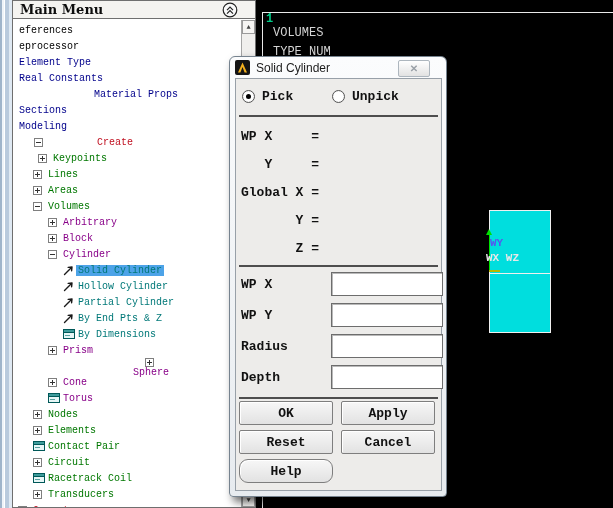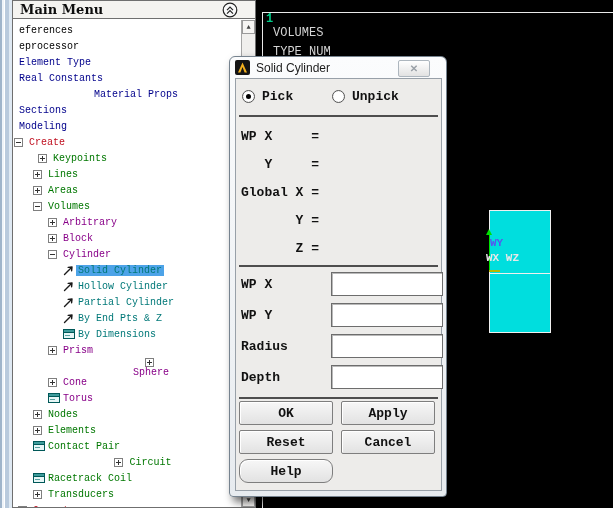--- a/index.html
+++ b/index.html
@@ -132,21 +132,21 @@
 
   <div class="tree-area">
     <div class="tree-list" id="tree-list">
         <div class="tree-row c-black" style="padding-left: 4px;"><span class="tree-label">eferences</span></div>
         <div class="tree-row c-black" style="padding-left: 4px;"><span class="tree-label">eprocessor</span></div>
         <div class="tree-row c-navy" style="padding-left: 4px;"><span class="tree-label">Element Type</span></div>
         <div class="tree-row c-navy" style="padding-left: 4px;"><span class="tree-label">Real Constants</span></div>
         <div class="tree-row c-navy" style="padding-left: 4px; justify-content: center;"><span class="tree-label">Material Props</span></div>
         <div class="tree-row c-navy" style="padding-left: 4px;"><span class="tree-label">Sections</span></div>
         <div class="tree-row c-navy" style="padding-left: 4px;"><span class="tree-label">Modeling</span></div>
-        <div class="tree-row c-red" style="padding-left: 0;"><span class="tree-ico"><svg width="9" height="9" viewBox="0 0 9 9">
+        <div class="tree-row c-red" style="padding-left: 20px; gap: 48px;"><span class="tree-ico"><svg width="9" height="9" viewBox="0 0 9 9">
               <rect x="0.5" y="0.5" width="8" height="8" fill="#fff" stroke="#7f7f7f"></rect>
               <line x1="2" y1="4.5" x2="7" y2="4.5" stroke="#333"></line>
             </svg></span><span class="tree-label">Create</span></div>
         <div class="tree-row c-green" style="padding-left: 24px;"><span class="tree-ico"><svg width="9" height="9" viewBox="0 0 9 9">
               <rect x="0.5" y="0.5" width="8" height="8" fill="#fff" stroke="#7f7f7f"></rect>
               <line x1="2" y1="4.5" x2="7" y2="4.5" stroke="#333"></line>
               <line x1="4.5" y1="2" x2="4.5" y2="7" stroke="#333"></line>
             </svg></span><span class="tree-label">Keypoints</span></div>
         <div class="tree-row c-green" style="padding-left: 19px;"><span class="tree-ico"><svg width="9" height="9" viewBox="0 0 9 9">
               <rect x="0.5" y="0.5" width="8" height="8" fill="#fff" stroke="#7f7f7f"></rect>
@@ -221,21 +221,21 @@
         <div class="tree-row c-green" style="padding-left: 19px;"><span class="tree-ico"><svg width="9" height="9" viewBox="0 0 9 9">
               <rect x="0.5" y="0.5" width="8" height="8" fill="#fff" stroke="#7f7f7f"></rect>
               <line x1="2" y1="4.5" x2="7" y2="4.5" stroke="#333"></line>
               <line x1="4.5" y1="2" x2="4.5" y2="7" stroke="#333"></line>
             </svg></span><span class="tree-label">Elements</span></div>
         <div class="tree-row c-green" style="padding-left: 19px;"><span class="tree-ico wide"><svg width="12" height="10" viewBox="0 0 12 10">
               <rect x="0.5" y="0.5" width="11" height="9" fill="#E6F6F6" stroke="#005858"></rect>
               <rect x="0.5" y="0.5" width="11" height="3" fill="#3E9C9C" stroke="#005858"></rect>
               <line x1="2" y1="6.5" x2="7" y2="6.5" stroke="#58a0a0"></line>
             </svg></span><span class="tree-label">Contact Pair</span></div>
-        <div class="tree-row c-green" style="padding-left: 19px; justify-content: center;"><span class="tree-ico"><svg width="9" height="9" viewBox="0 0 9 9">
+        <div class="tree-row c-green" style="padding-left: 19px;"><span class="tree-ico"><svg width="9" height="9" viewBox="0 0 9 9">
               <rect x="0.5" y="0.5" width="8" height="8" fill="#fff" stroke="#7f7f7f"></rect>
               <line x1="2" y1="4.5" x2="7" y2="4.5" stroke="#333"></line>
               <line x1="4.5" y1="2" x2="4.5" y2="7" stroke="#333"></line>
             </svg></span><span class="tree-label">Circuit</span></div>
         <div class="tree-row c-green" style="padding-left: 19px;"><span class="tree-ico wide"><svg width="12" height="10" viewBox="0 0 12 10">
               <rect x="0.5" y="0.5" width="11" height="9" fill="#E6F6F6" stroke="#005858"></rect>
               <rect x="0.5" y="0.5" width="11" height="3" fill="#3E9C9C" stroke="#005858"></rect>
               <line x1="2" y1="6.5" x2="7" y2="6.5" stroke="#58a0a0"></line>
             </svg></span><span class="tree-label">Racetrack Coil</span></div>
         <div class="tree-row c-green" style="padding-left: 19px;"><span class="tree-ico"><svg width="9" height="9" viewBox="0 0 9 9">

